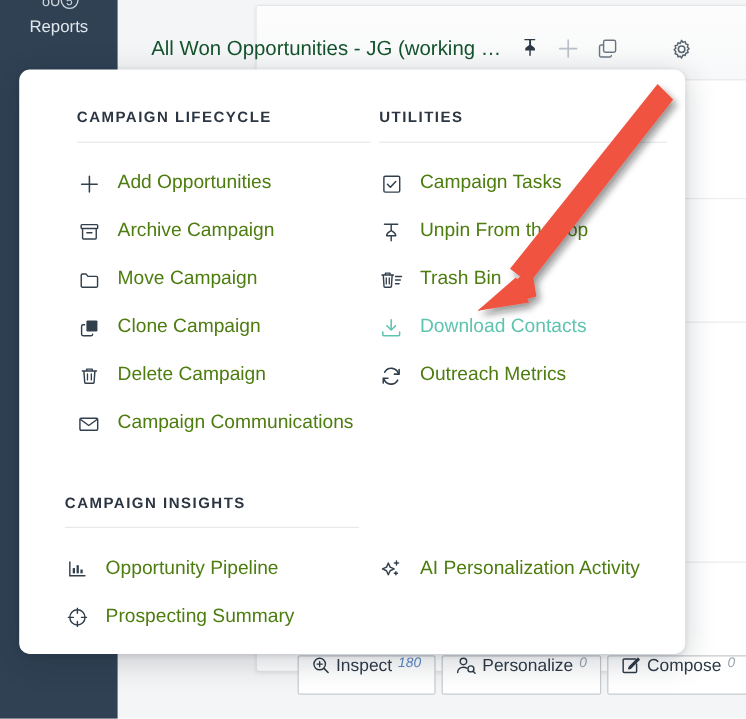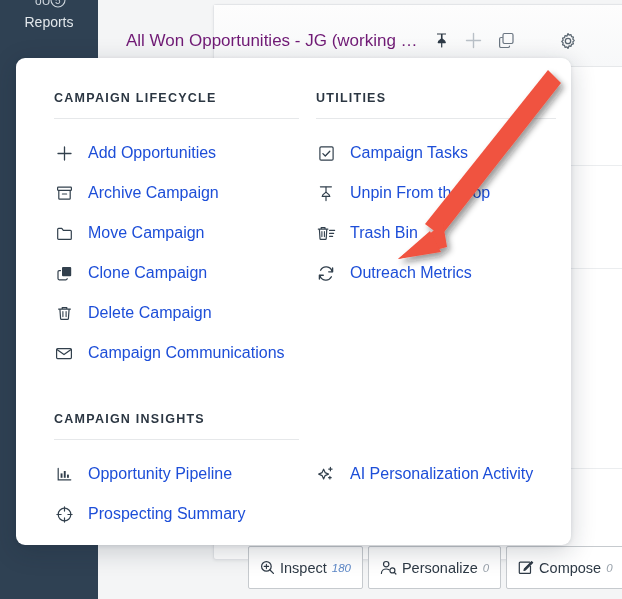--- a/index.html
+++ b/index.html
@@ -68,21 +68,21 @@
     position: absolute;
     left: 0; top: 0;
     width: 100%; height: 62px;
     background: linear-gradient(#fdfdfd, #f7f8f9);
     border-bottom: 1px solid #e6e8ea;
   }
   #campaign-title {
     position: absolute;
     left: 28px; top: 31px;
     font-size: 17px;
-    color: #701a75;
+    color: #14532d;
     white-space: nowrap;
   }
   .hdr-icon {
     position: absolute;
     top: 32px;
     width: 22px; height: 22px;
     line-height: 22px;
     text-align: center;
     color: #9aa3ac;
   }
@@ -102,23 +102,23 @@
   
   #action-bar {
     position: absolute;
     left: 150px; top: 546px;
     display: flex;
     gap: 5px;
     z-index: 4;
   }
   .action-btn {
     display: flex;
-    align-items: center;
+    align-items: flex-start;
     gap: 5px;
-    height: 43px;
+    height: 33px;
     padding: 0 11px;
     border: 1px solid #c6cace;
     border-radius: 2px;
     background: #ffffff;
     font-size: 14.5px;
     color: #2e3a46;
     white-space: nowrap;
     cursor: pointer;
   }
   .action-btn .cnt { font-size: 11.5px; font-style: italic; }
@@ -131,21 +131,21 @@
     position: absolute;
     left: 16px; top: 58px;
     width: 555px; height: 487px;
     background: #ffffff;
     border-radius: 9px;
     box-shadow: 0 6px 26px rgba(20,30,45,0.20), 0 1px 4px rgba(20,30,45,0.10);
     z-index: 8;
     overflow: hidden;
   }
   .menu-col { position: absolute; }
-  #col-lifecycle { left: 38px; top: 32px;  width: 245px; }
+  #col-lifecycle { left: 48px; top: 32px;  width: 245px; }
   #col-utilities { left: 300px; top: 32px; width: 240px; }
   #col-insights-left  { left: 38px;  top: 353px; width: 245px; }
   #col-insights-right { left: 300px; top: 353px; width: 240px; }
   #col-insights-right .sec-head-wrap { visibility: hidden; }
 
   .sec-title {
     font-size: 12.5px;
     font-weight: bold;
     letter-spacing: 1.25px;
     color: #2b3642;
@@ -159,21 +159,21 @@
     width: 100%;
   }
   .menu-items { margin-top: 14px; }
 
   .menu-item {
     display: flex;
     align-items: center;
     gap: 14px;
     height: 40px;
     font-size: 16px;
-    color: #1d4ed8;
+    color: #4d7c0f;
     cursor: pointer;
     white-space: nowrap;
   }
   .menu-item .mi-icon {
     width: 20px; height: 20px;
     flex: 0 0 20px;
     display: flex; align-items: center; justify-content: center;
     color: #32404d;
   }
   .menu-item.highlighted,
@@ -391,20 +391,30 @@
               <path d="M1.3 4.1h9.6" stroke="currentColor" stroke-width="1.2" stroke-linecap="round"></path>
               <path d="M4.2 4.1V2.6h3.8v1.5" stroke="currentColor" stroke-width="1.2" stroke-linejoin="round"></path>
               <path d="M2.4 4.1l.6 9.5a.85.85 0 0 0 .85.8h4.5a.85.85 0 0 0 .85-.8l.6-9.5" stroke="currentColor" stroke-width="1.2" stroke-linejoin="round"></path>
               <path d="M4.9 6.6v5M7.4 6.6v5" stroke="currentColor" stroke-width="1.1" stroke-linecap="round"></path>
               <path d="M12.6 5.4h5M12.6 8.4h4M12.6 11.4h3" stroke="currentColor" stroke-width="1.2" stroke-linecap="round"></path>
             </svg>
           </span>
           <span>Trash Bin</span>
         </div>
 
+        <div class="menu-item highlighted">
+          <span class="mi-icon">
+            <svg width="18" height="17" viewBox="0 0 18 17" fill="none">
+              <path d="M9 1.4v8.2" stroke="currentColor" stroke-width="1.3" stroke-linecap="round"></path>
+              <path d="M5.4 6.4L9 10l3.6-3.6" stroke="currentColor" stroke-width="1.3" stroke-linecap="round" stroke-linejoin="round"></path>
+              <path d="M2 11.6v2.4a.8.8 0 0 0 .8.8h12.4a.8.8 0 0 0 .8-.8v-2.4" stroke="currentColor" stroke-width="1.3" stroke-linecap="round" stroke-linejoin="round"></path>
+            </svg>
+          </span>
+          <span>Download Contacts</span>
+        </div>
 
         <div class="menu-item">
           <span class="mi-icon">
             <svg width="18" height="17" viewBox="0 0 18 17" fill="none">
               <path d="M15.1 6.6A6.2 6.2 0 0 0 3.6 5.2" stroke="currentColor" stroke-width="1.35" stroke-linecap="round"></path>
               <path d="M2.9 10.4a6.2 6.2 0 0 0 11.5 1.4" stroke="currentColor" stroke-width="1.35" stroke-linecap="round"></path>
               <path d="M15.6 2.9v3.9h-3.9M2.4 14.1v-3.9h3.9" stroke="currentColor" stroke-width="1.35" stroke-linecap="round" stroke-linejoin="round"></path>
             </svg>
           </span>
           <span>Outreach Metrics</span>

